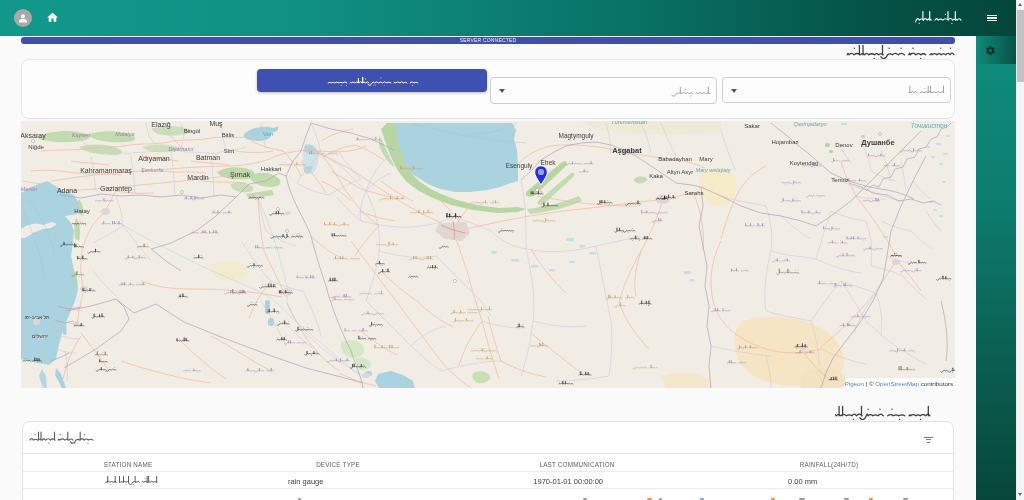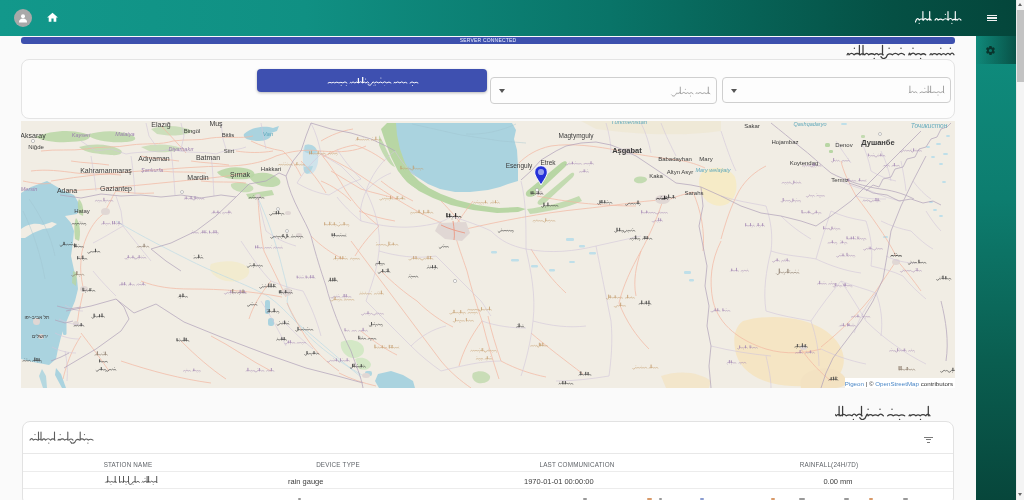--- a/index.html
+++ b/index.html
@@ -1109,22 +1109,22 @@
     <circle cx="53.2" cy="9.4" r="0.47" fill="#3d3d3d" opacity="1.0"></circle>
     <circle cx="45.0" cy="3.3" r="0.47" fill="#3d3d3d" opacity="1.0"></circle>
     <path d="M39.5,7.2q-1.6,-1.9 -3.2,0q-1.8,-1.2 -3.6,0c-0.9,2.6 -2.9,2.9 -4.1,1.2M35.1,7.2l0,-5.8" fill="none" stroke="#3d3d3d" stroke-width="0.85" stroke-linecap="round" stroke-linejoin="round" opacity="1.0"></path>
     <circle cx="33.1" cy="9.4" r="0.47" fill="#3d3d3d" opacity="1.0"></circle>
     <path d="M29.0,7.2q-1.5,-1.6 -2.9,0q-1.6,-1.8 -3.3,0q-1.4,-1.2 -2.8,0M28.5,7.2l0,-5.8M23.5,7.2l0,-5.8M19.5,7.2l0,-5.8" fill="none" stroke="#3d3d3d" stroke-width="0.85" stroke-linecap="round" stroke-linejoin="round" opacity="1.0"></path>
     <circle cx="26.0" cy="9.4" r="0.47" fill="#3d3d3d" opacity="1.0"></circle>
     <path d="M16.5,7.2q-1.6,-1.2 -3.2,0q-1.6,-1.4 -3.2,0q-1.7,-1.9 -3.4,0q-0.6,-1.3 -1.2,0M15.2,7.2l0,-5.8M7.7,7.2l0,-5.8" fill="none" stroke="#3d3d3d" stroke-width="0.85" stroke-linecap="round" stroke-linejoin="round" opacity="1.0"></path>
     <circle cx="11.0" cy="9.4" r="0.47" fill="#3d3d3d" opacity="1.0"></circle>
   </svg>
 <div style="color:#3d3d3d;font-size:7.5px;text-align:left;position:absolute;top:477px;left:288px;width:100px">rain gauge</div>
-<div style="color:#3d3d3d;font-size:7.5px;text-align:left;position:absolute;top:477px;left:524px;width:100px">1970-01-01 00:00:00</div>
-<div style="color:#3d3d3d;font-size:7.5px;text-align:center;position:absolute;top:477px;left:788px;width:100px">0.00 mm</div>
+<div style="color:#3d3d3d;font-size:7.5px;text-align:right;position:absolute;top:477px;left:503px;width:100px">1970-01-01 00:00:00</div>
+<div style="color:#3d3d3d;font-size:7.5px;text-align:left;position:absolute;top:477px;left:788px;width:100px">0.00 mm</div>
 <div class="abs" style="left:23px;top:488px;width:930px;height:1px;background:#ececec"></div>
 <div class="abs" style="left:298px;top:498px;width:3px;height:2px;background:#999;border-radius:1px"></div>
 <div class="abs" style="left:583px;top:498px;width:4px;height:2px;background:#999;border-radius:1px"></div>
 <div class="abs" style="left:647px;top:498px;width:5px;height:2px;background:#d89a6a;border-radius:1px"></div>
 <div class="abs" style="left:659px;top:498px;width:3px;height:2px;background:#999;border-radius:1px"></div>
 <div class="abs" style="left:700px;top:498px;width:4px;height:2px;background:#8a9cd0;border-radius:1px"></div>
 <div class="abs" style="left:771px;top:498px;width:4px;height:2px;background:#d89a6a;border-radius:1px"></div>
 <div class="abs" style="left:799px;top:498px;width:6px;height:2px;background:#999;border-radius:1px"></div>
 <div class="abs" style="left:844px;top:498px;width:5px;height:2px;background:#999;border-radius:1px"></div>
 <div class="abs" style="left:869px;top:498px;width:4px;height:2px;background:#d89a6a;border-radius:1px"></div>

